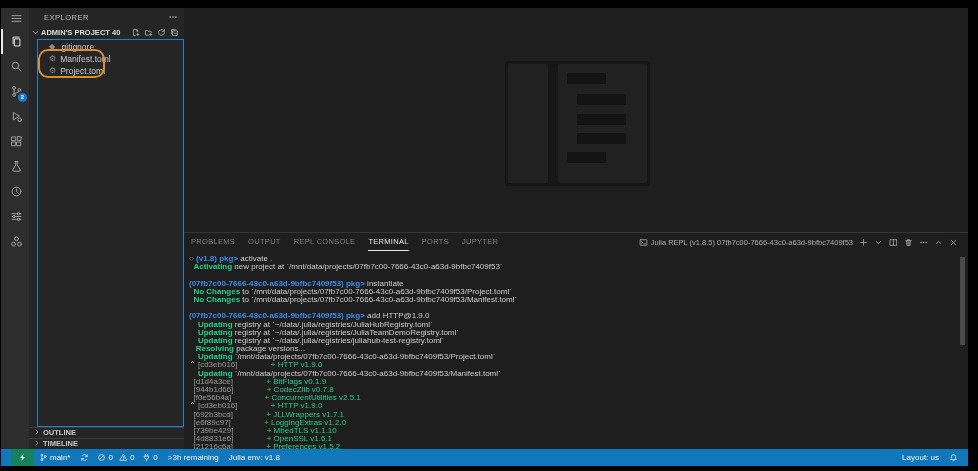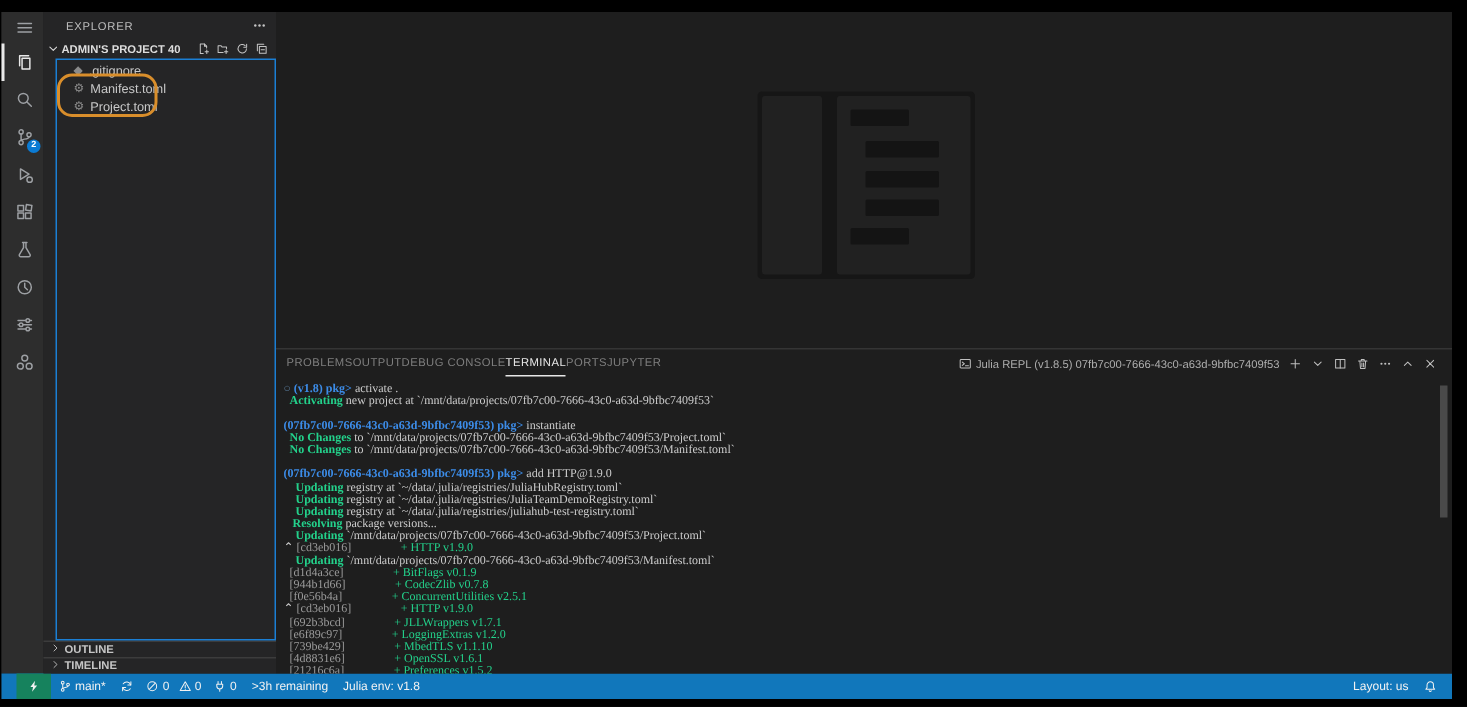--- a/index.html
+++ b/index.html
@@ -51,32 +51,32 @@
   .watermark { position: absolute; left: 321px; top: 53px; width: 145px; height: 125px;
                background: #161616; border-radius: 3px; }
   .wm-panel { position: absolute; background: #212121; border-radius: 2px; }
   .wm-left  { left: 3px;  top: 3px; width: 40px; height: 119px; }
   .wm-right { left: 53px; top: 3px; width: 89px; height: 119px; }
   .wm-bar { position: absolute; background: #141414; height: 11px; border-radius: 1px; }
 
   
   .panel { flex: 1; position: relative; border-top: 1px solid #353535; background: #1e1e1e; min-height: 0; }
   .panel-header { height: 18px; display: flex; align-items: center; padding-left: 7px; }
-  .tabs { display: flex; }
+  .tabs { display: flex; gap: 13px; }
   .tab { font-size: 7.5px; letter-spacing: .3px; color: #7f7f7f; height: 18px; line-height: 18px;
          border-bottom: 1px solid transparent; cursor: pointer; white-space: nowrap; }
   .tab.active { color: #e7e7e7; border-bottom-color: #e7e7e7; }
   .panel-right { margin-left: auto; display: flex; align-items: center; gap: 6px; padding-right: 10px; }
   .term-label { display: flex; align-items: center; gap: 3px; font-size: 7.5px; color: #adadad; cursor: pointer; }
   .term-label .icon svg { width: 9px; height: 9px; display: block; color: #c0c0c0; }
   .p-actions { display: flex; align-items: center; gap: 6px; }
   .p-actions .abtn { cursor: pointer; color: #c0c0c0; }
   .p-actions .abtn svg { width: 9px; height: 9px; display: block; }
   .terminal { position: absolute; left: 0; right: 12px; top: 19px; bottom: 0; padding: 3px 0 4px 5px;
-              font-family: Liberation Serif, serif; font-size: 8px; line-height: 8.2px;
+              font-family: Liberation Sans, sans-serif; font-size: 8px; line-height: 8.2px;
               white-space: pre; overflow: hidden; color: #cccccc; }
   .t-line { height: 8.2px; }
   .t-p { color: #3c8ce8; font-weight: bold; }
   .t-v { color: #23d18b; font-weight: bold; }
   .t-g { color: #23d18b; margin-left: 31px; }
   .t-d { color: #9a9a9a; }
   .t-c { color: #5b7e9e; }
   .t-f { color: #cccccc; }
   .scrollbar { position: absolute; right: 3px; top: 24px; width: 5px; height: 88px; background: #4a4a4a; }
 
@@ -273,21 +273,21 @@
               <div class="wm-bar" style="left:9px;top:88px;width:39px"></div>
             </div>
           </div>
         </div>
 
         <div class="panel">
           <div class="panel-header">
             <div class="tabs" id="panel-tabs">
                 <div class="tab">PROBLEMS</div>
                 <div class="tab">OUTPUT</div>
-                <div class="tab">DEBUG CONSOLE</div>
+                <div class="tab">REPL CONSOLE</div>
                 <div class="tab active">TERMINAL</div>
                 <div class="tab">PORTS</div>
                 <div class="tab">JUPYTER</div>
               </div>
             <div class="panel-right">
               <span class="term-label">
                 <span class="icon" id="terminal-label-icon">
                     <svg viewBox="0 0 16 16" fill="none" stroke="currentColor" stroke-width="1.2" stroke-linecap="round" stroke-linejoin="round">
                       <rect x="2" y="3" width="12" height="10" rx="1"></rect>
                       <path d="M4.5 6l2.4 2-2.4 2M8.2 10.4h3.6"></path>

